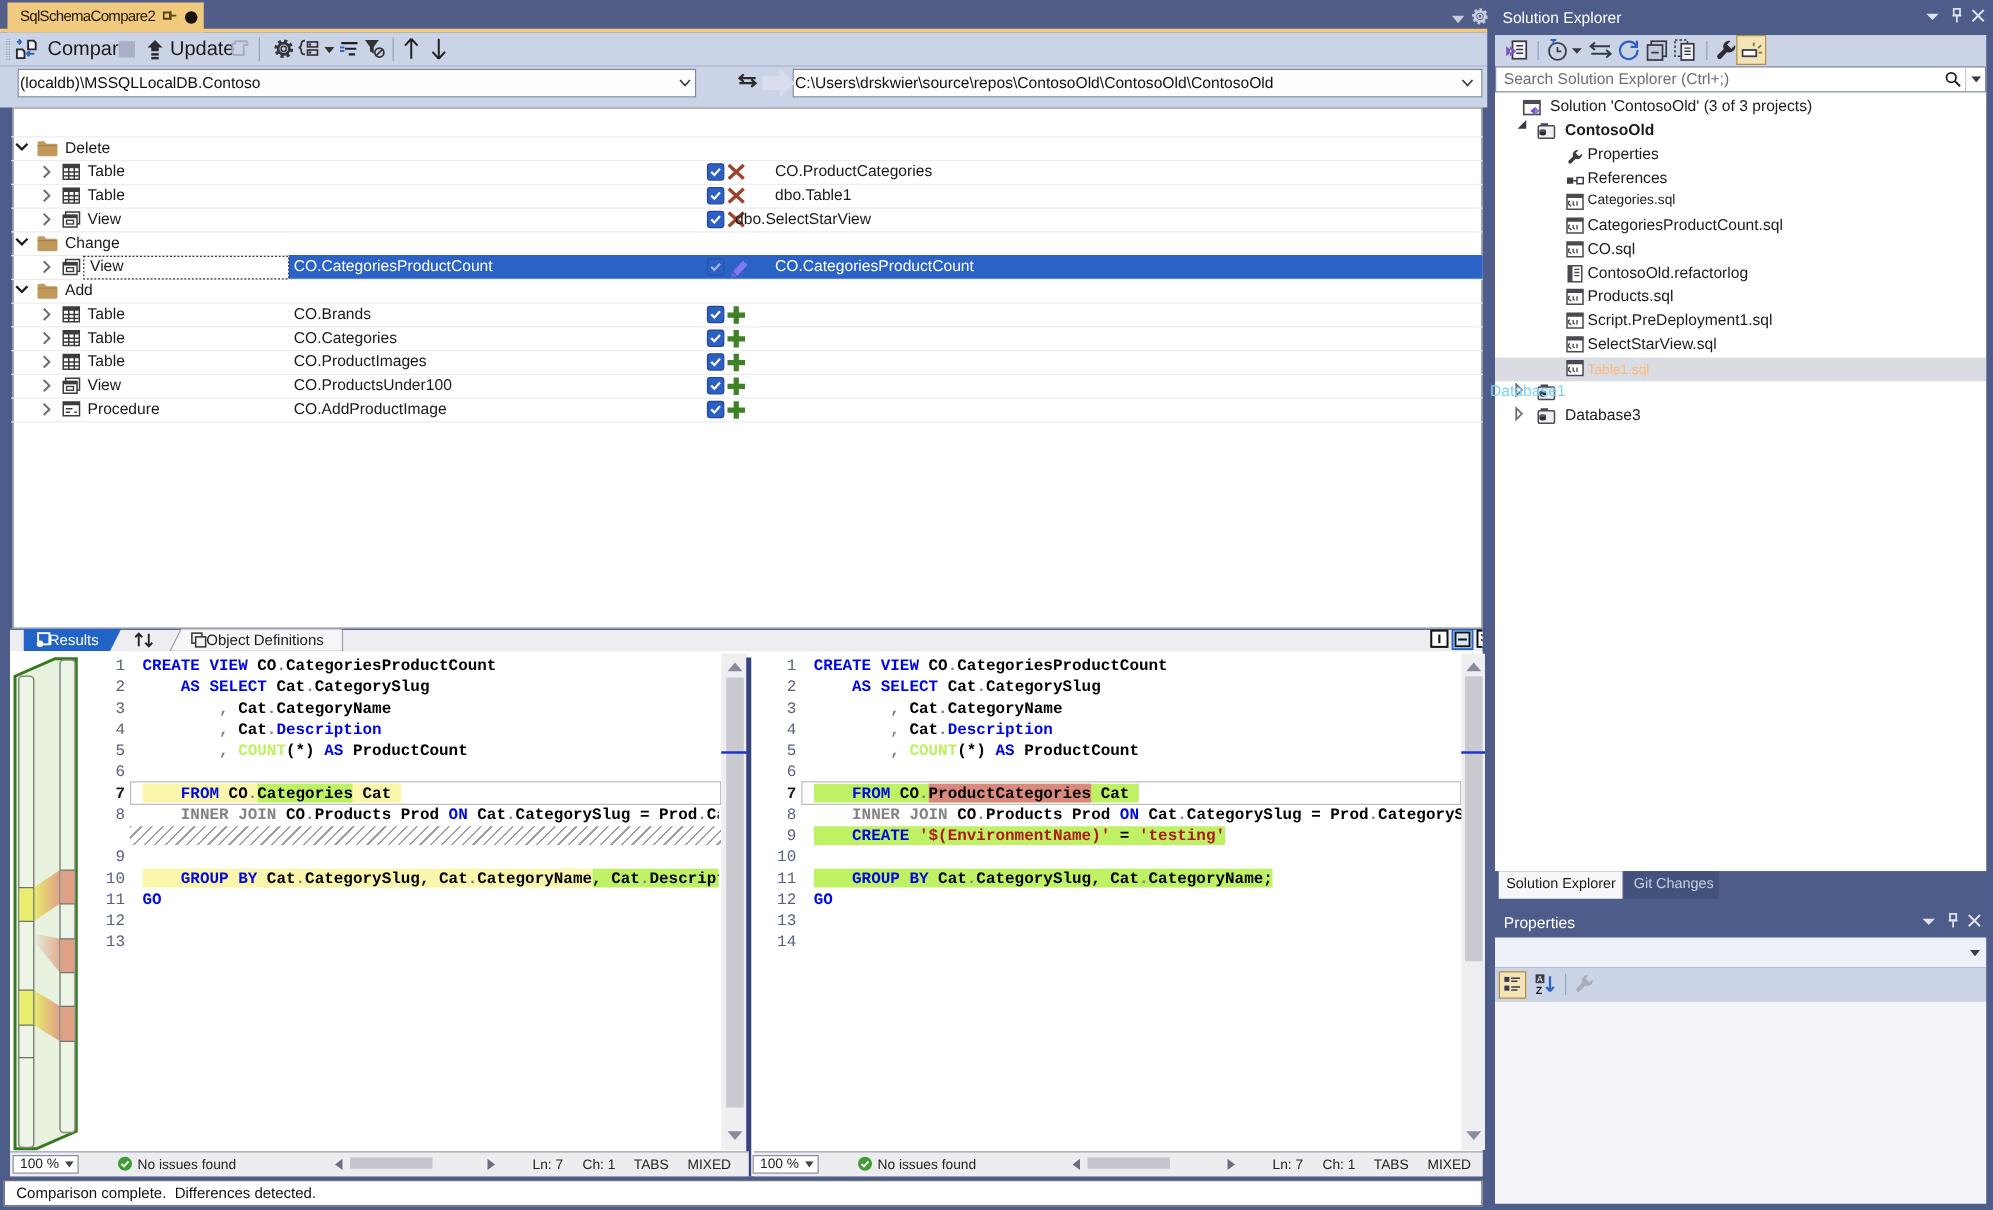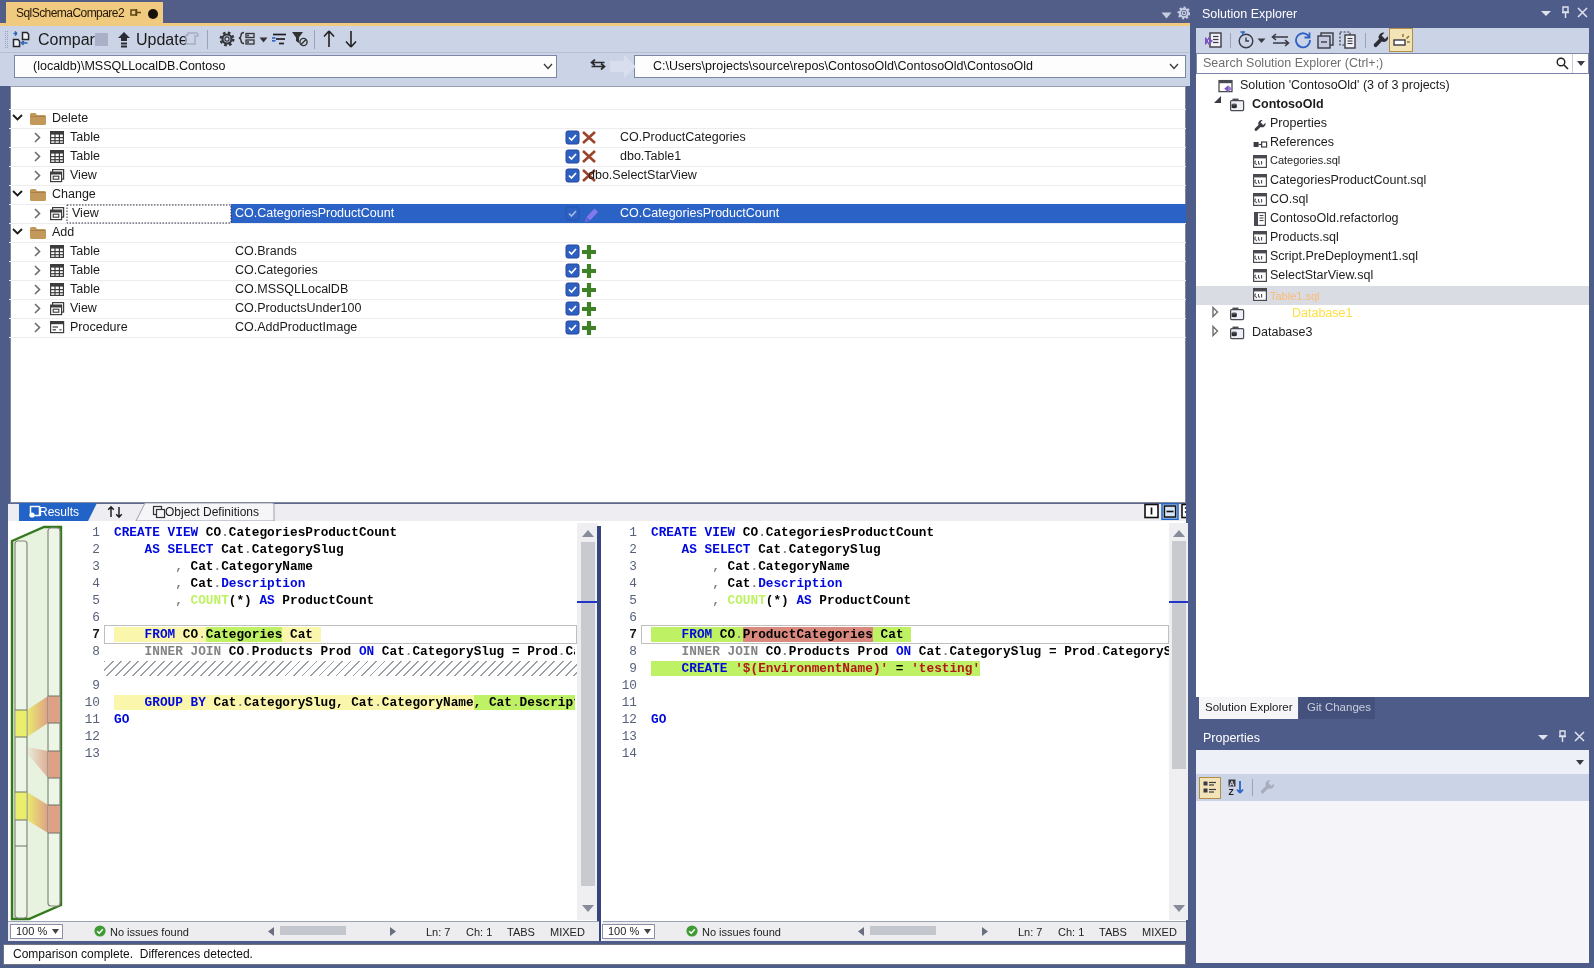--- a/index.html
+++ b/index.html
@@ -9,21 +9,21 @@
 
 #tabstrip{left:0;top:0;width:1190px;height:26px;background:#525e88}
 #goldline{left:0;top:23px;width:1190px;height:3px;background:#f0ca7e}
 #doctab{left:6px;top:2px;width:157px;height:24px;background:#f0ca7e;color:#231507;font-size:12px;line-height:23px;padding-left:10px;letter-spacing:-0.55px}
 
 #toolbar{left:0;top:26px;width:1190px;height:27px;background:#cbd3e7;border-bottom:1px solid #b7bfd4}
 .tbtxt{font-size:16px;color:#1a1a1a;line-height:27px}
 .tsep{top:30px;width:1px;height:19px;background:#9aa3bd}
 
 #comborow{left:0;top:53px;width:1190px;height:33px;background:#cbd3e7}
-.combo{background:#fdfdfe;border:1px solid #7c87a8;height:23px;font-size:12.5px;color:#111;line-height:21px;padding-left:18px}
+.combo{background:#fdfdfe;border:1px solid #7c87a8;height:23px;font-size:12.5px;color:#111;line-height:21px;padding-left:1px}
 
 #grid{left:10px;top:86px;width:1176px;height:417px;background:#fff;border:1px solid #828898;border-top:1px solid #9aa0b0}
 .gtxt{position:absolute;font-size:12.5px;color:#1a1a1a;top:2px}
 
 #restabs{left:8px;top:503px;width:1178px;height:20px;background:#eeeef2;border-top:1px solid #5c6890;border-bottom:1px solid #85878c}
 
 #editor{left:8px;top:521px;width:1178px;height:420px;background:#fff}
 .codeline{position:absolute;font:bold 12.75px "Liberation Mono",monospace;line-height:17px;white-space:pre;color:#000}
 .k{color:#0008dd}.g{color:#838383}.m{color:#bef264}.r{color:#b01919}.d{color:#808080}
 .lnum{position:absolute;font:12.75px "Liberation Mono",monospace;line-height:17px;color:#57627a;text-align:right;width:26px}
@@ -118,21 +118,21 @@
 <div class="abs tsep" style="left:314px"></div>
 <svg class="abs" style="left:322px;top:29px" width="14" height="20" viewBox="0 0 14 20">
     <path d="M7 2 V18 M7 2 L2 7.5 M7 2 L12 7.5" fill="none" stroke="#222" stroke-width="1.6"></path>
   </svg>
 <svg class="abs" style="left:344px;top:29px" width="14" height="20" viewBox="0 0 14 20">
     <path d="M7 2 V18 M7 18 L2 12.5 M7 18 L12 12.5" fill="none" stroke="#222" stroke-width="1.6"></path>
   </svg>
 
 <div class="abs" id="comborow"></div>
 <div class="abs combo" style="left:14px;top:55px;width:543px">(localdb)\MSSQLLocalDB.Contoso</div>
-<div class="abs combo" style="left:634px;top:55px;width:552px">C:\Users\projects\source\repos\ContosoOld\ContosoOld\ContosoOld</div>
+<div class="abs combo" style="left:634px;top:55px;width:552px">C:\Users\drskwier\source\repos\ContosoOld\ContosoOld\ContosoOld</div>
 <svg class="abs" style="left:543px;top:63px" width="10" height="7" viewBox="0 0 10 7">
     <path d="M1 1 L5 5.5 L9 1" fill="none" stroke="#3a3a3a" stroke-width="1.3"></path>
   </svg>
 <svg class="abs" style="left:1169px;top:63px" width="10" height="7" viewBox="0 0 10 7">
     <path d="M1 1 L5 5.5 L9 1" fill="none" stroke="#3a3a3a" stroke-width="1.3"></path>
   </svg>
 <svg class="abs" style="left:589px;top:59px" width="18" height="14" viewBox="0 0 18 14">
   <path d="M4.5 1 L1 4 L4.5 7 M1 4 H14" fill="none" stroke="#2b2b2b" stroke-width="1.7" transform="translate(1.5,-0.5)"></path>
   <path d="M13.5 7 L17 10 L13.5 13 M17 10 H4" fill="none" stroke="#2b2b2b" stroke-width="1.7" transform="translate(-1.5,-2.5)"></path>
 </svg>
@@ -264,21 +264,21 @@
 <div class="abs gtxt" style="left:52px;top:187px">Change</div>
 <div class="abs gtxt" style="left:72px;top:206px">View</div>
 <div class="abs gtxt" style="left:235px;top:206px;color:#fff">CO.CategoriesProductCount</div>
 <div class="abs gtxt" style="left:620px;top:206px;color:#fff">CO.CategoriesProductCount</div>
 <div class="abs gtxt" style="left:52px;top:225px">Add</div>
 <div class="abs gtxt" style="left:70px;top:244px">Table</div>
 <div class="abs gtxt" style="left:235px;top:244px">CO.Brands</div>
 <div class="abs gtxt" style="left:70px;top:263px">Table</div>
 <div class="abs gtxt" style="left:235px;top:263px">CO.Categories</div>
 <div class="abs gtxt" style="left:70px;top:282px">Table</div>
-<div class="abs gtxt" style="left:235px;top:282px">CO.MSSQLLocalDB</div>
+<div class="abs gtxt" style="left:235px;top:282px">CO.ProductImages</div>
 <div class="abs gtxt" style="left:70px;top:301px">View</div>
 <div class="abs gtxt" style="left:235px;top:301px">CO.ProductsUnder100</div>
 <div class="abs gtxt" style="left:70px;top:320px">Procedure</div>
 <div class="abs gtxt" style="left:235px;top:320px">CO.AddProductImage</div>
 
 <div class="abs" id="restabs"></div>
 <svg class="abs" style="left:8px;top:503px" width="1178" height="18" viewBox="0 0 1178 18">
   <path d="M11 0 H89 L80 18 H11 Z" fill="#2263c8"></path>
   <path d="M128 18 L137 0 H264 q2 0 2 2 V18 Z" fill="#f6f6f8" stroke="#9aa0ae" stroke-width="1"></path>
   <rect x="22.5" y="3.5" width="9" height="9" fill="none" stroke="#fff" stroke-width="1.5"></rect>
@@ -388,20 +388,21 @@
 
 <div class="abs" style="left:651px;top:524px;width:521px;height:238px;overflow:hidden">
 <div class="codeline" style="top:0"><span class="k">CREATE</span> <span class="k">VIEW</span> CO<span class="d">.</span>CategoriesProductCount</div>
 <div class="codeline" style="top:17px">    <span class="k">AS</span> <span class="k">SELECT</span> Cat<span class="d">.</span>CategorySlug</div>
 <div class="codeline" style="top:34px">        <span class="d">,</span> Cat<span class="d">.</span>CategoryName</div>
 <div class="codeline" style="top:51px">        <span class="d">,</span> Cat<span class="d">.</span><span class="k">Description</span></div>
 <div class="codeline" style="top:68px">        <span class="d">,</span> <span class="m">COUNT</span>(*) <span class="k">AS</span> ProductCount</div>
 <div class="codeline" style="top:102px"><span class="ss">    <span class="k">FROM</span> CO<span class="d">.</span><span class="ds">ProductCategories</span> Cat </span></div>
 <div class="codeline" style="top:119px">    <span class="g">INNER JOIN</span> CO<span class="d">.</span>Products Prod <span class="k">ON</span> Cat<span class="d">.</span>CategorySlug = Prod<span class="d">.</span>CategorySlug</div>
 <div class="codeline" style="top:136px"><span class="ss">    <span class="k">CREATE</span> <span class="r">'$(EnvironmentName)'</span> = <span class="r">'testing'</span></span></div>
+<div class="codeline" style="top:170px"><span class="ss">    <span class="k">GROUP BY</span> Cat<span class="d">.</span>CategorySlug, Cat<span class="d">.</span>CategoryName;</span></div>
 <div class="codeline" style="top:187px"><span class="k">GO</span></div>
 </div>
 
 <div class="abs" style="left:577px;top:523px;width:21px;height:397px;background:#efeff2"></div>
 <div class="abs" style="left:581px;top:542px;width:14px;height:344px;background:#c9cacf"></div>
 <svg class="abs" style="left:581px;top:529px" width="14" height="9" viewBox="0 0 14 9">
     <path d="M7 1 L13 8 H1 Z" fill="#878b9a"></path>
   </svg>
 <svg class="abs" style="left:581px;top:904px" width="14" height="9" viewBox="0 0 14 9">
     <path d="M7 8 L13 1 H1 Z" fill="#878b9a"></path>
@@ -612,21 +613,21 @@
 <div class="abs tlbl" style="left:1270px;top:116px;font-size:12.5px;color:#1c1c1c">Properties</div>
 <div class="abs tlbl" style="left:1270px;top:135px;font-size:12.5px;color:#1c1c1c">References</div>
 <div class="abs tlbl" style="left:1270px;top:154px;font-size:11px;color:#1c1c1c">Categories.sql</div>
 <div class="abs tlbl" style="left:1270px;top:173px;font-size:12.5px;color:#1c1c1c">CategoriesProductCount.sql</div>
 <div class="abs tlbl" style="left:1270px;top:192px;font-size:12.5px;color:#1c1c1c">CO.sql</div>
 <div class="abs tlbl" style="left:1270px;top:211px;font-size:12.5px;color:#1c1c1c">ContosoOld.refactorlog</div>
 <div class="abs tlbl" style="left:1270px;top:230px;font-size:12.5px;color:#1c1c1c">Products.sql</div>
 <div class="abs tlbl" style="left:1270px;top:249px;font-size:12.5px;color:#1c1c1c">Script.PreDeployment1.sql</div>
 <div class="abs tlbl" style="left:1270px;top:268px;font-size:12.5px;color:#1c1c1c">SelectStarView.sql</div>
 <div class="abs tlbl" style="left:1270px;top:290px;font-size:11px;color:#fdba74">Table1.sql</div>
-<div class="abs tlbl" style="left:1292px;top:306px;font-size:12.5px;color:#fde047">Database1</div>
+<div class="abs tlbl" style="left:1192px;top:306px;font-size:12.5px;color:#7dd3fc">Database1</div>
 <div class="abs tlbl" style="left:1252px;top:325px;font-size:12.5px;color:#1c1c1c">Database3</div>
 
 <div class="abs" id="gitchange-tabs"></div>
 <div class="abs" style="left:1199px;top:697px;width:99px;height:22px;background:#f6f6f8;font-size:11.5px;color:#1a1a1a;line-height:21px;padding-left:6px;white-space:nowrap;overflow:hidden">Solution Explorer</div>
 <div class="abs" style="left:1299px;top:697px;width:76px;height:22px;background:#44517d;font-size:11.5px;color:#c9cedd;line-height:21px;padding-left:8px;white-space:nowrap;overflow:hidden">Git Changes</div>
 
 <div class="abs ptitle" style="left:1203px;top:727px">Properties</div>
 <svg class="abs" style="left:1537px;top:734px" width="12" height="7" viewBox="0 0 12 7">
     <path d="M1 1 L6 6 L11 1 Z" fill="#dfe3ee"></path>
   </svg>

